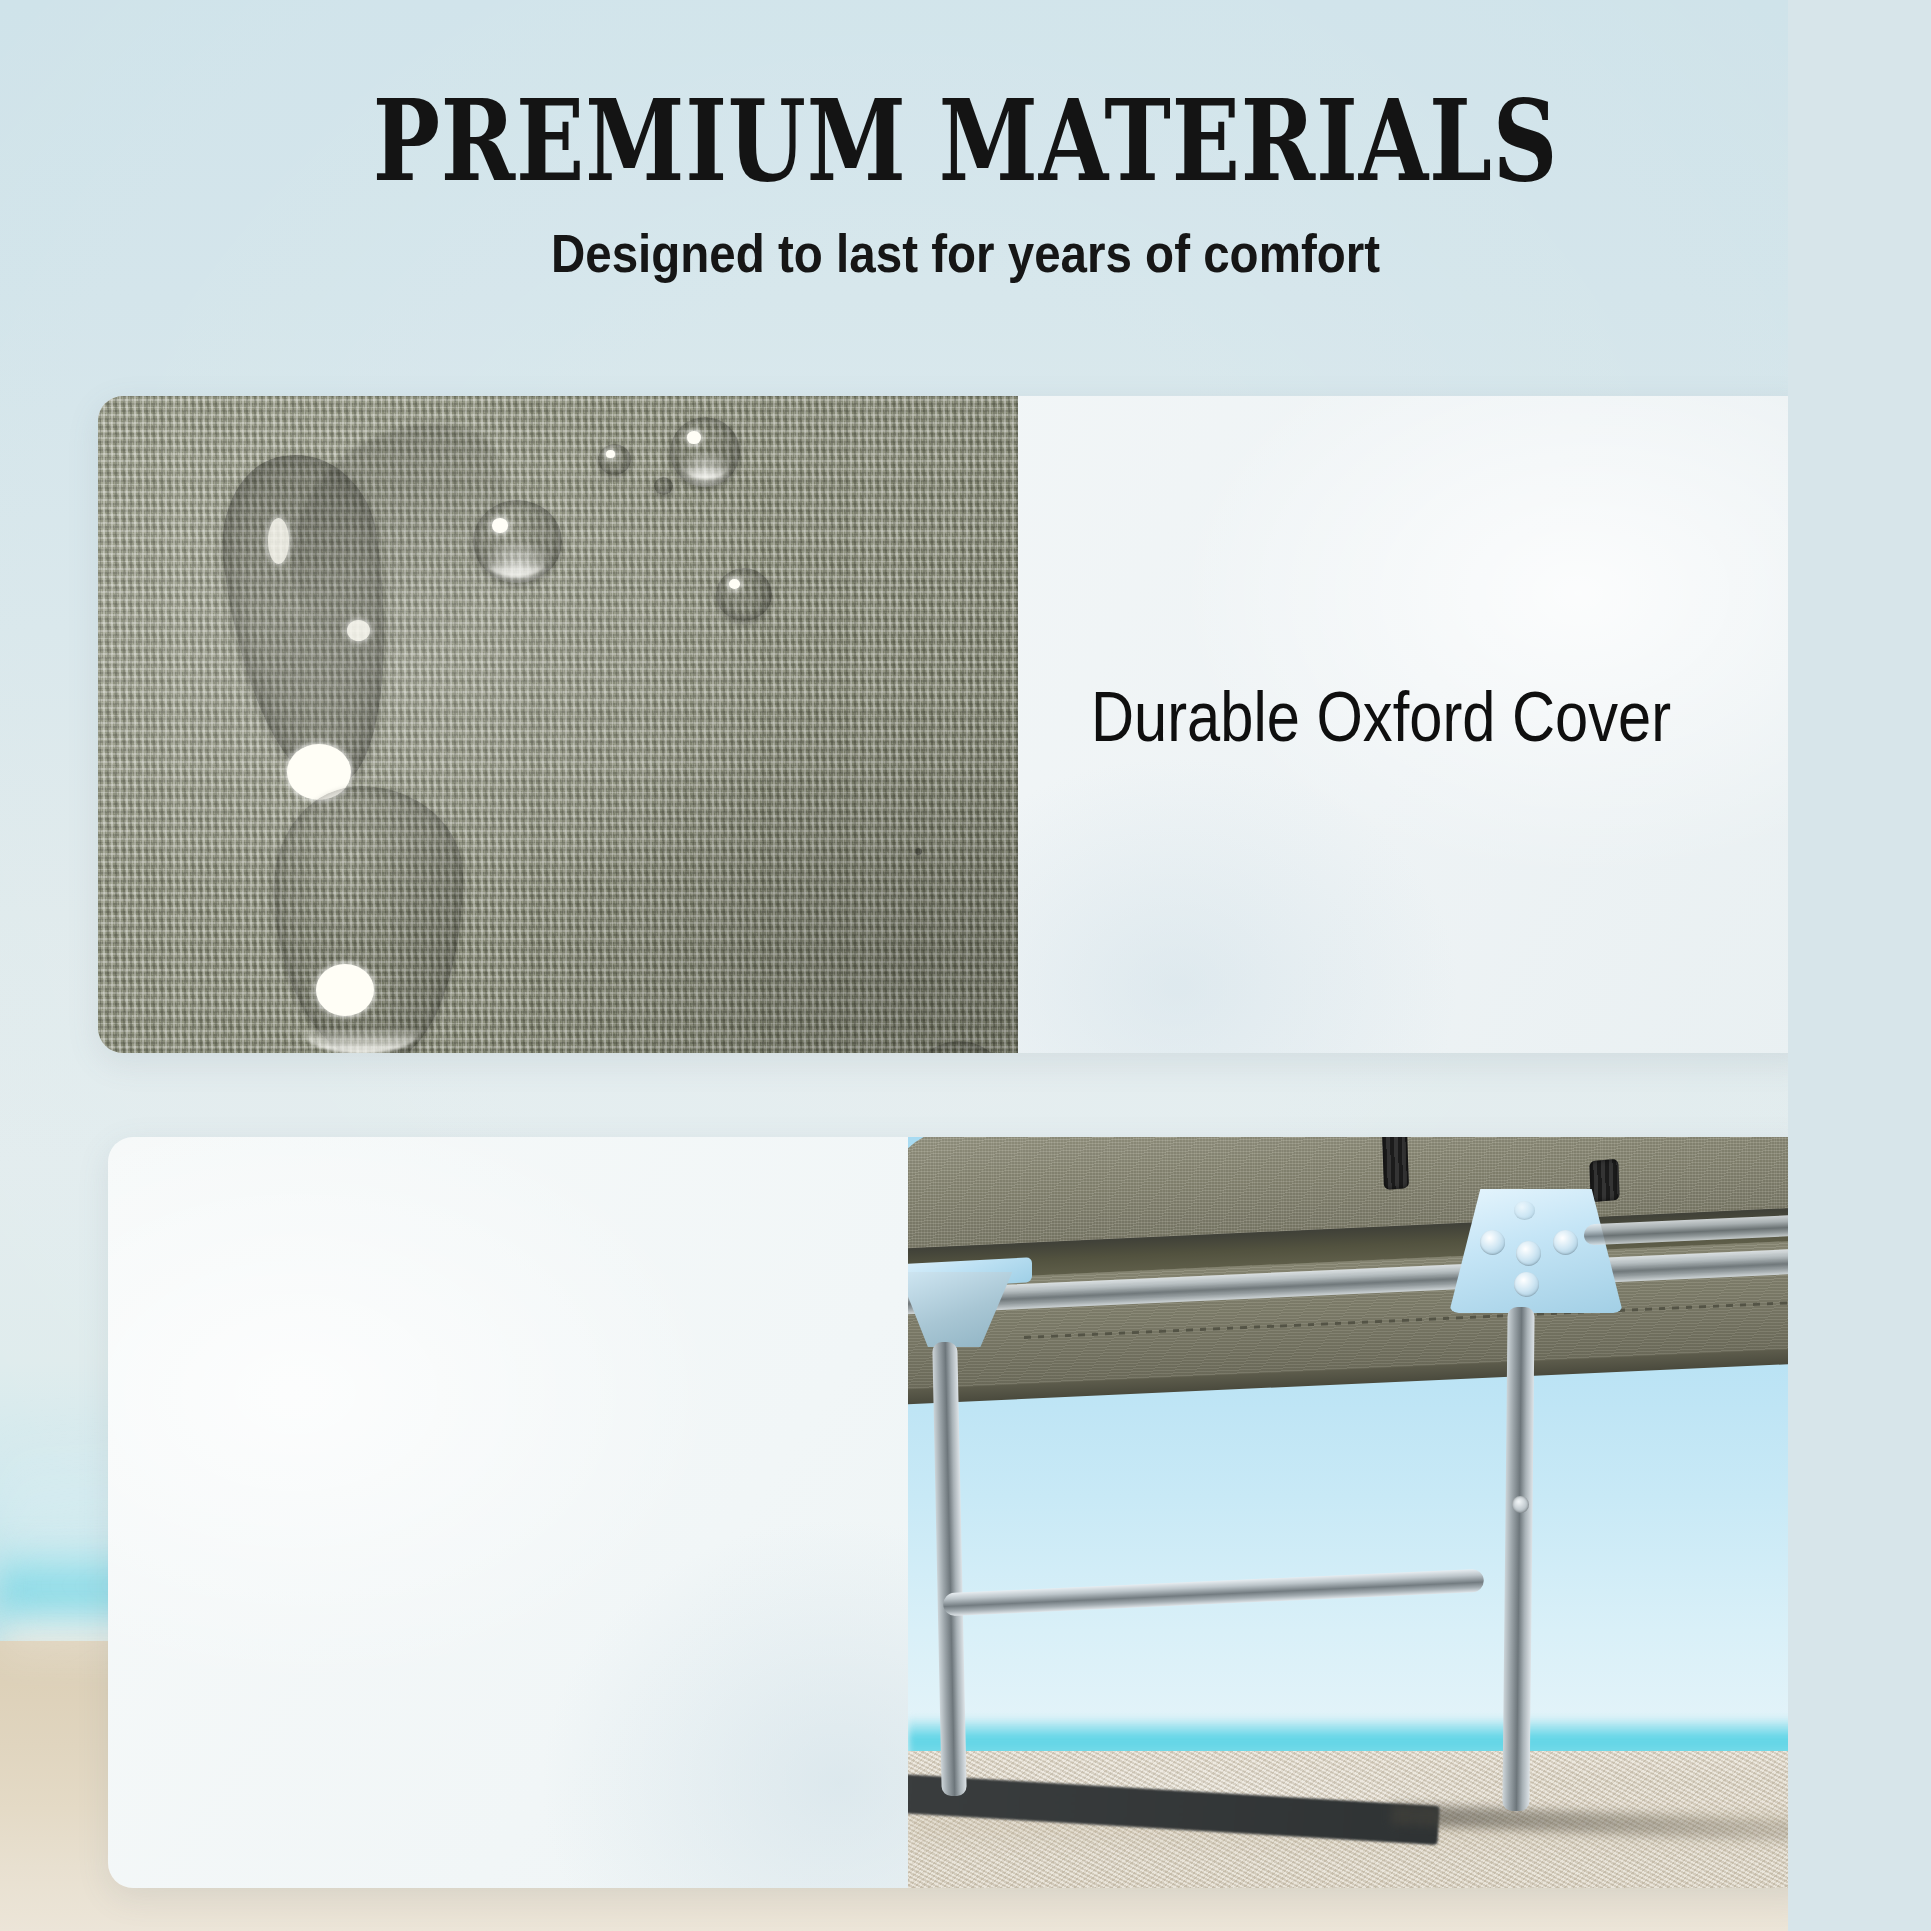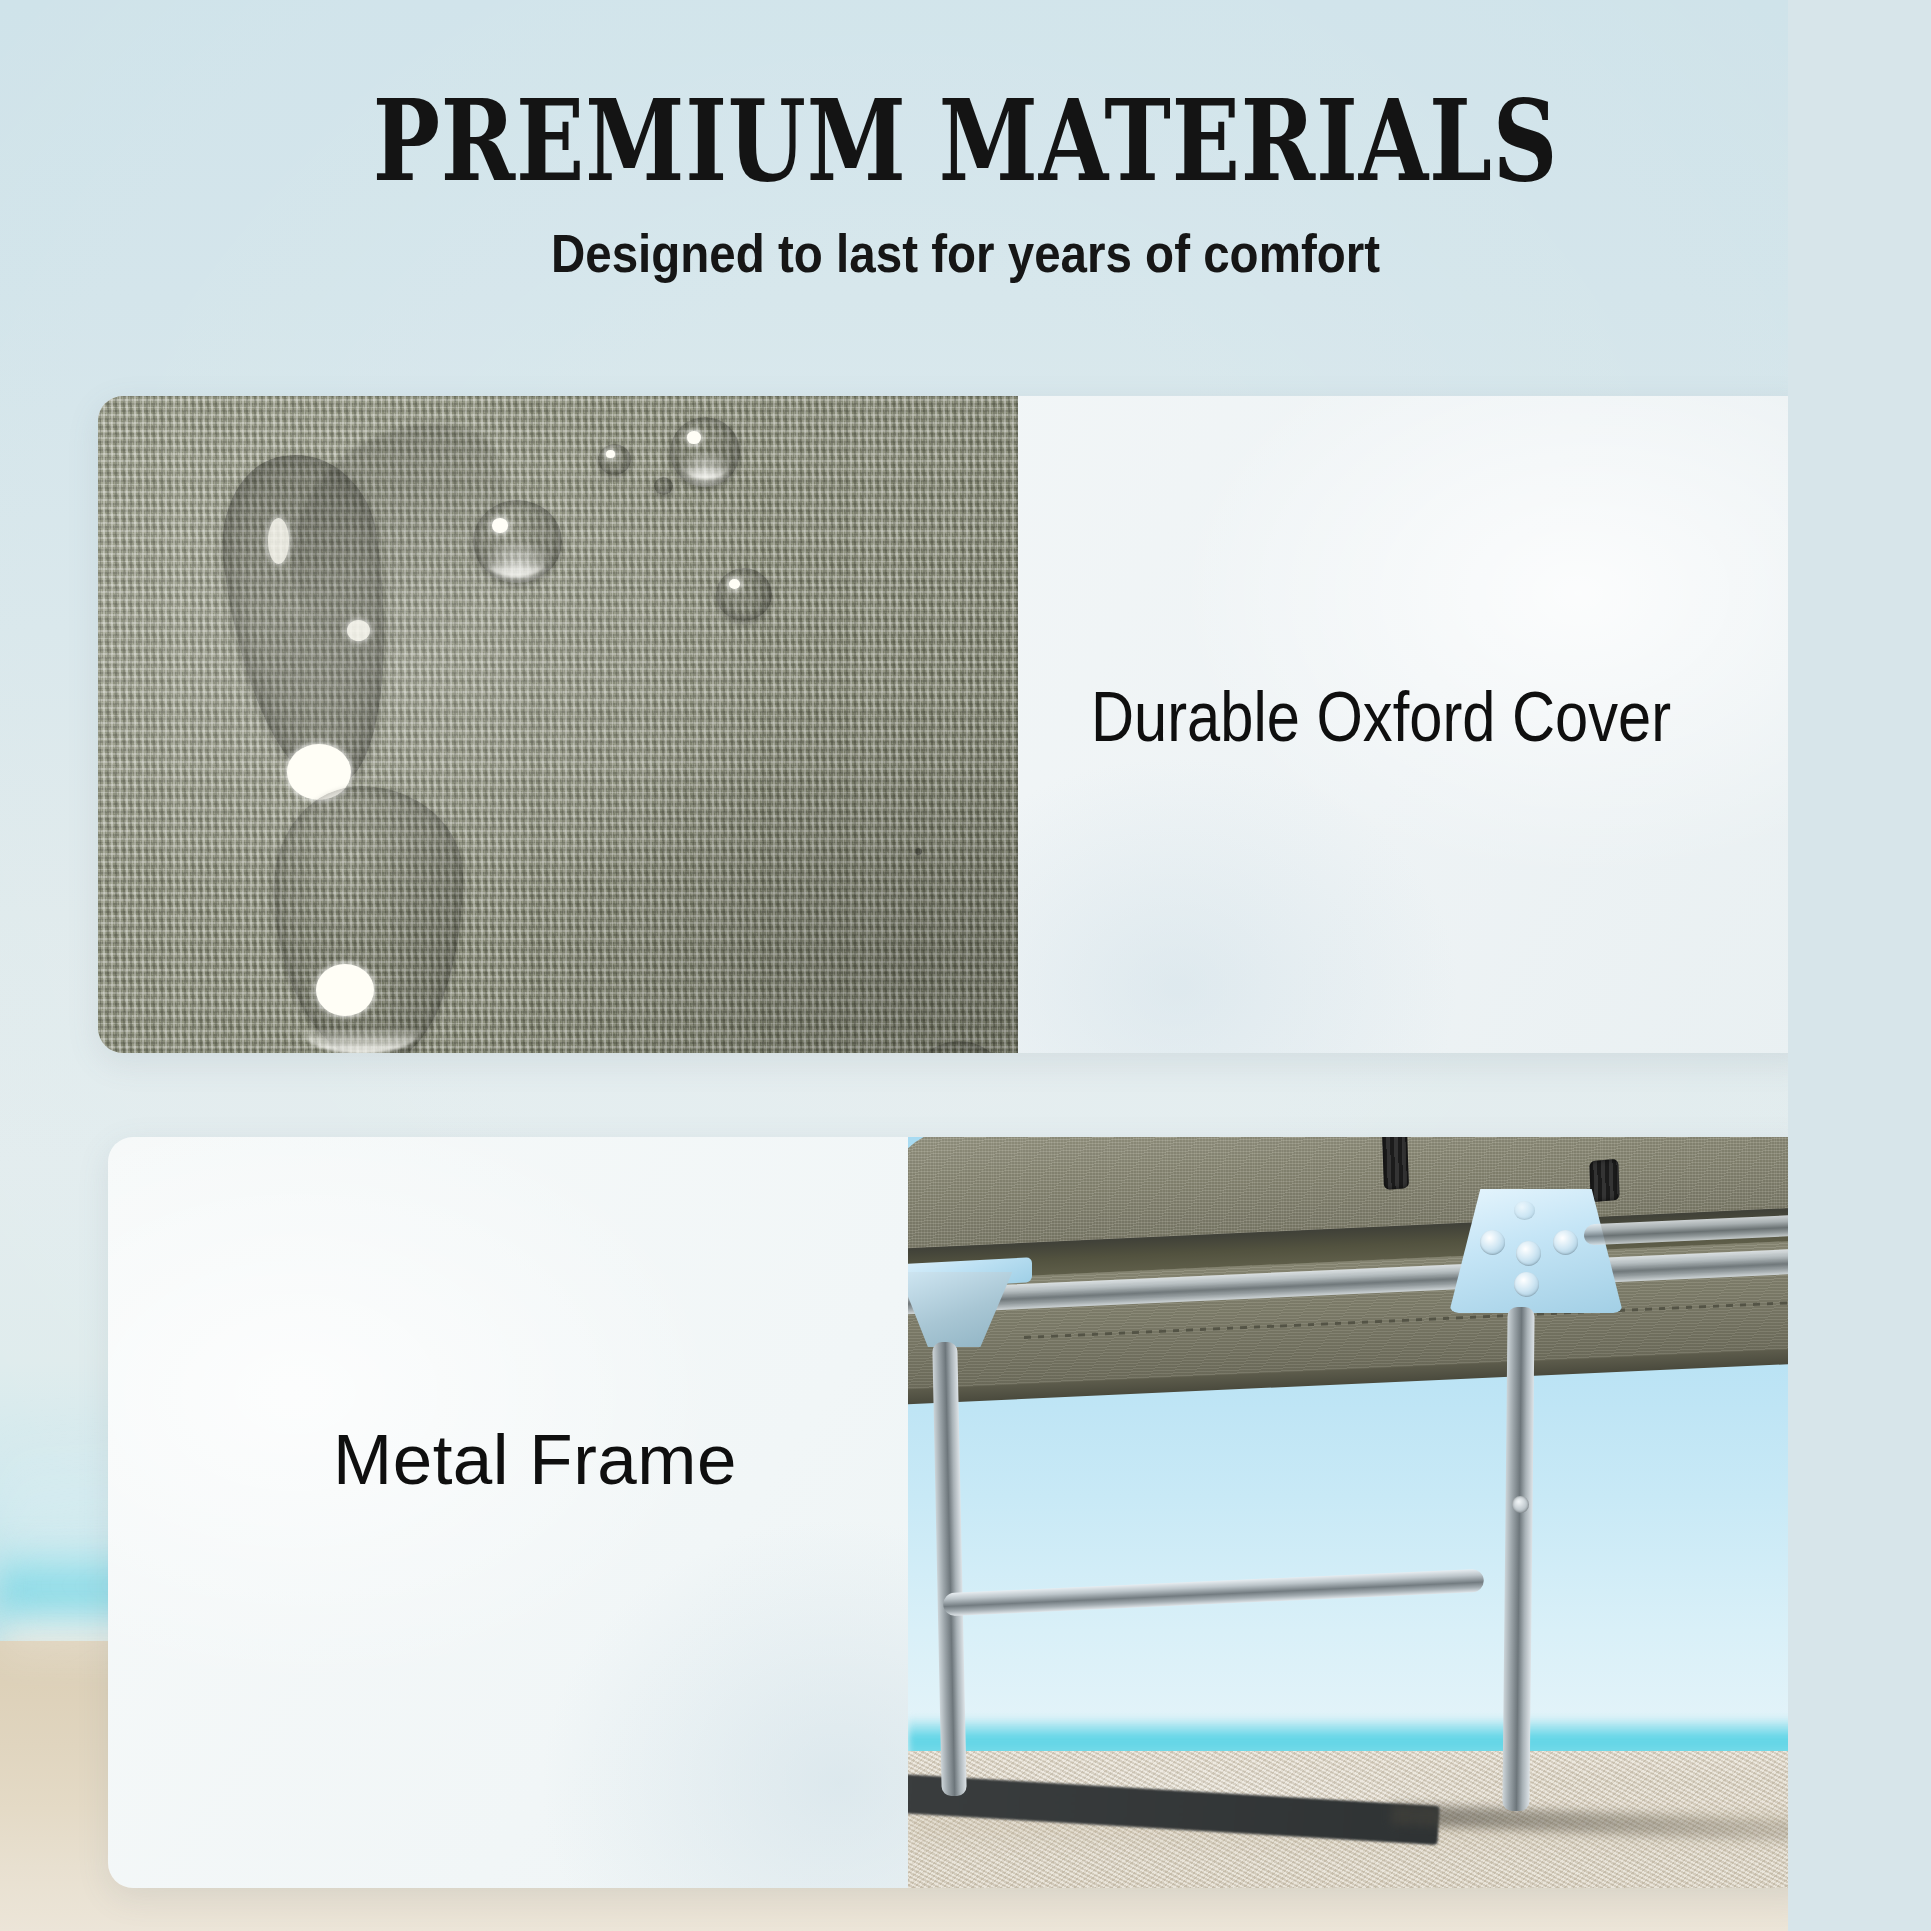--- a/index.html
+++ b/index.html
@@ -358,16 +358,15 @@
     <div class="rivet" style="left:645px;top:93px;width:25px;height:25px;"></div>
     <div class="rivet" style="left:606px;top:135px;width:25px;height:25px;"></div>
     <div class="rivet" style="left:606px;top:64px;width:21px;height:19.3px;opacity:.55;"></div>
 
     <div class="leg" style="left:597px;top:170px;width:27px;height:504px;transform:rotate(.6deg);"></div>
     <div class="screw" style="left:604px;top:359px;width:17.4px;height:17.4px;"></div>
 
     <div class="rail-h" style="left:676px;top:81px;width:290px;height:21px;transform:skewY(-2.6deg);opacity:.85;"></div>
   </div>
 
-  <div class="card-label" id="metal-label">Metal Frame</div>
 
 </div>
 
 
 </body></html>

